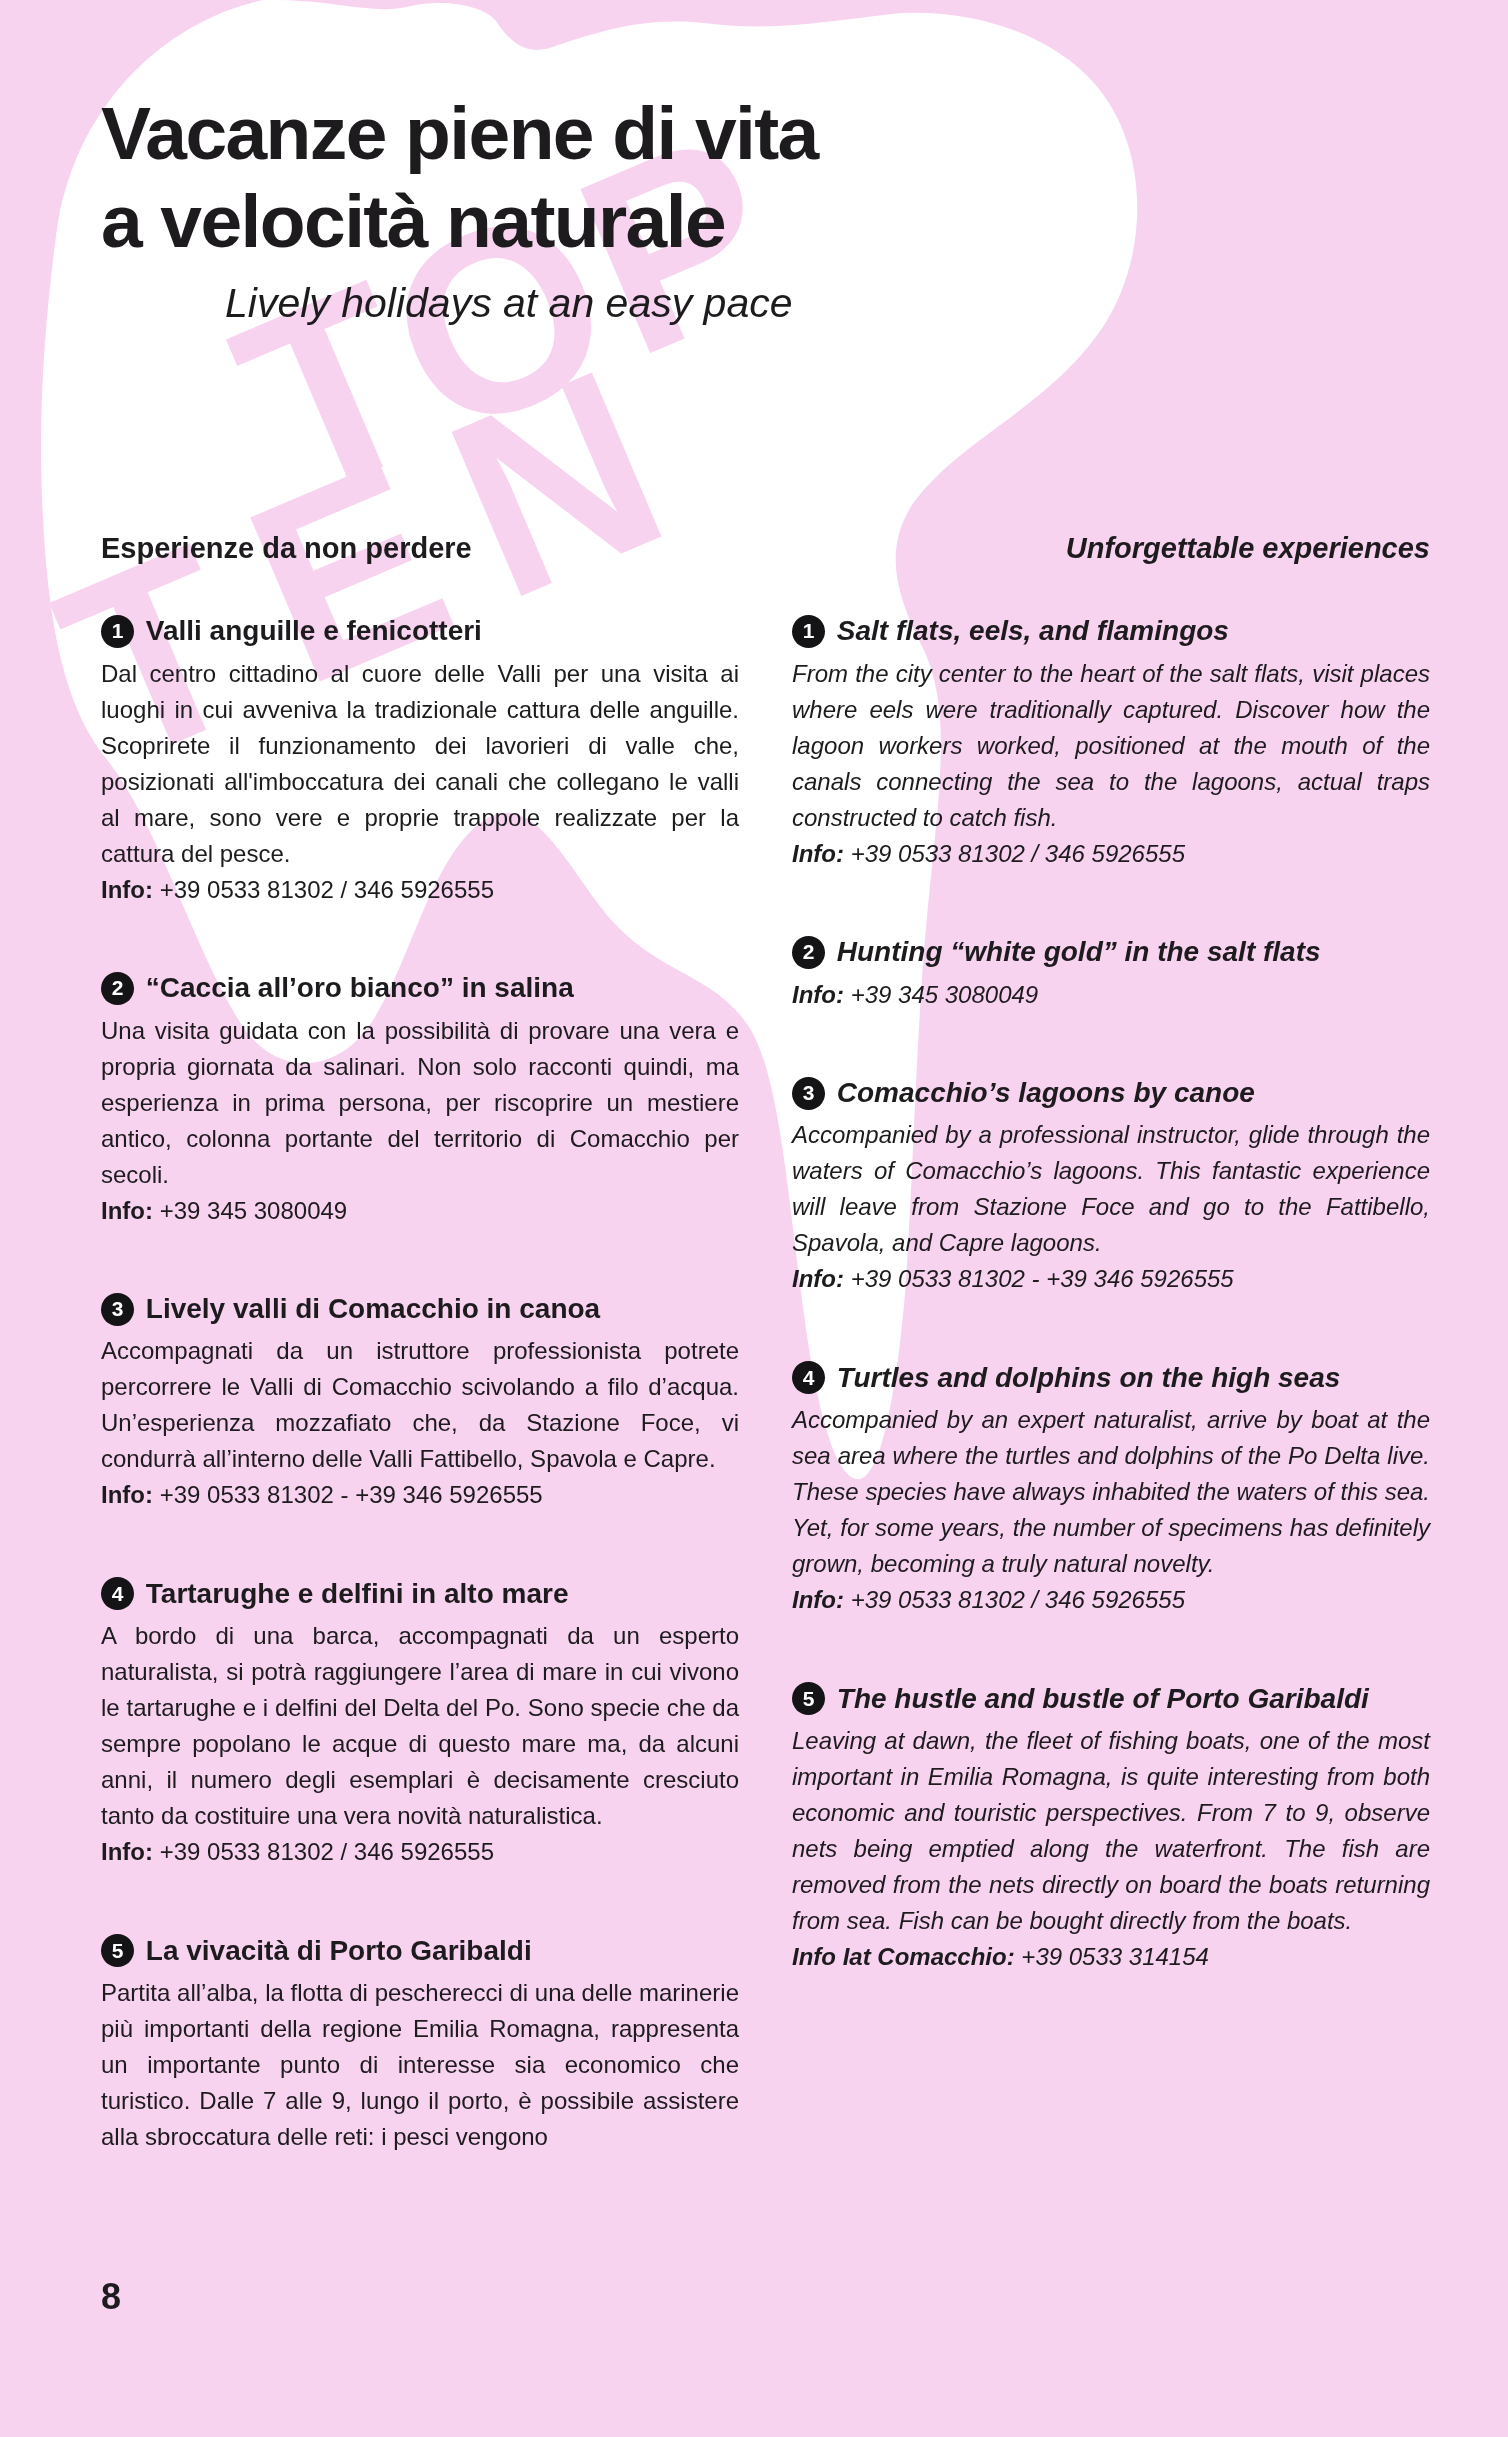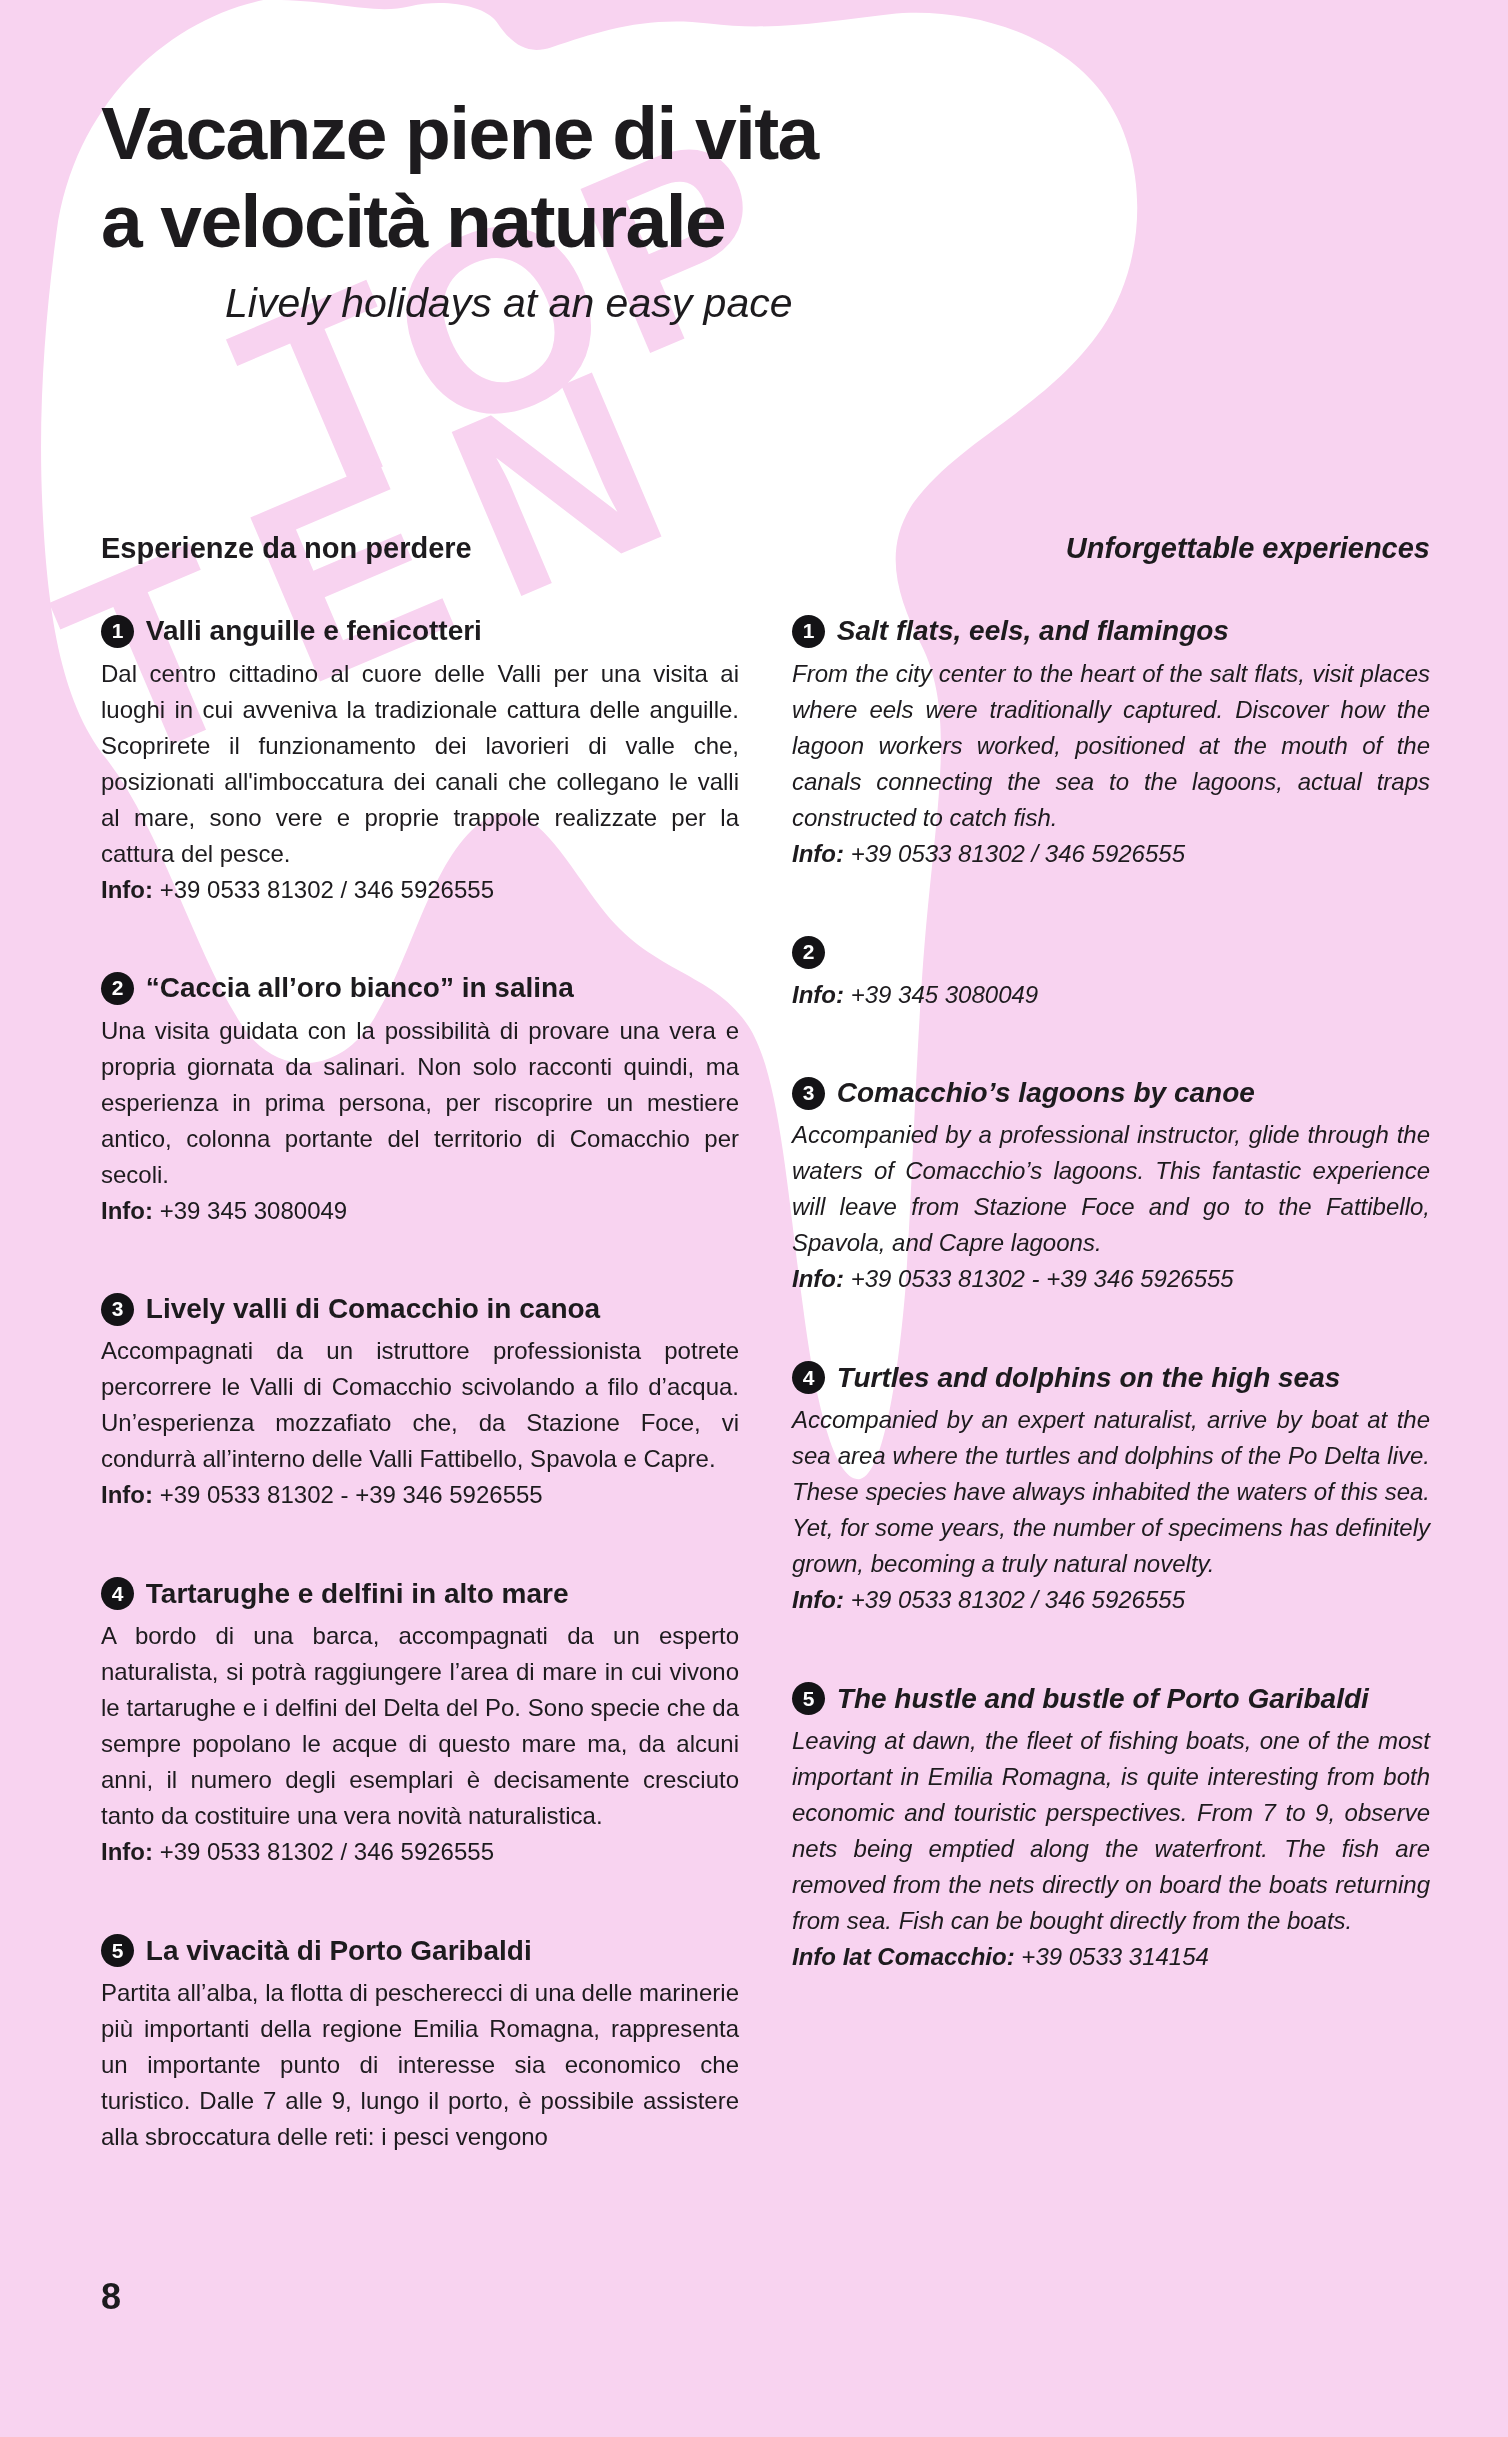--- a/index.html
+++ b/index.html
@@ -157,20 +157,21 @@
           <span class="badge">1</span>
           <span>Salt flats, eels, and flamingos</span>
         </h3>
         <p class="body">From the city center to the heart of the salt flats, visit places where eels were traditionally captured. Discover how the lagoon workers worked, positioned at the mouth of the canals connecting the sea to the lagoons, actual traps constructed to catch fish.</p>
         <p class="info"><span class="lbl">Info:</span> <span>+39 0533 81302 / 346 5926555</span></p>
       </div>
 
       <div class="item">
         <h3 class="item-title">
           <span class="badge">2</span>
+          <span>Hunting “white gold” in the salt flats</span>
         </h3>
         <p class="info"><span class="lbl">Info:</span> <span>+39 345 3080049</span></p>
       </div>
 
       <div class="item">
         <h3 class="item-title">
           <span class="badge">3</span>
           <span>Comacchio’s lagoons by canoe</span>
         </h3>
         <p class="body">Accompanied by a professional instructor, glide through the waters of Comacchio’s lagoons. This fantastic experience will leave from Stazione Foce and go to the Fattibello, Spavola, and Capre lagoons.</p>

